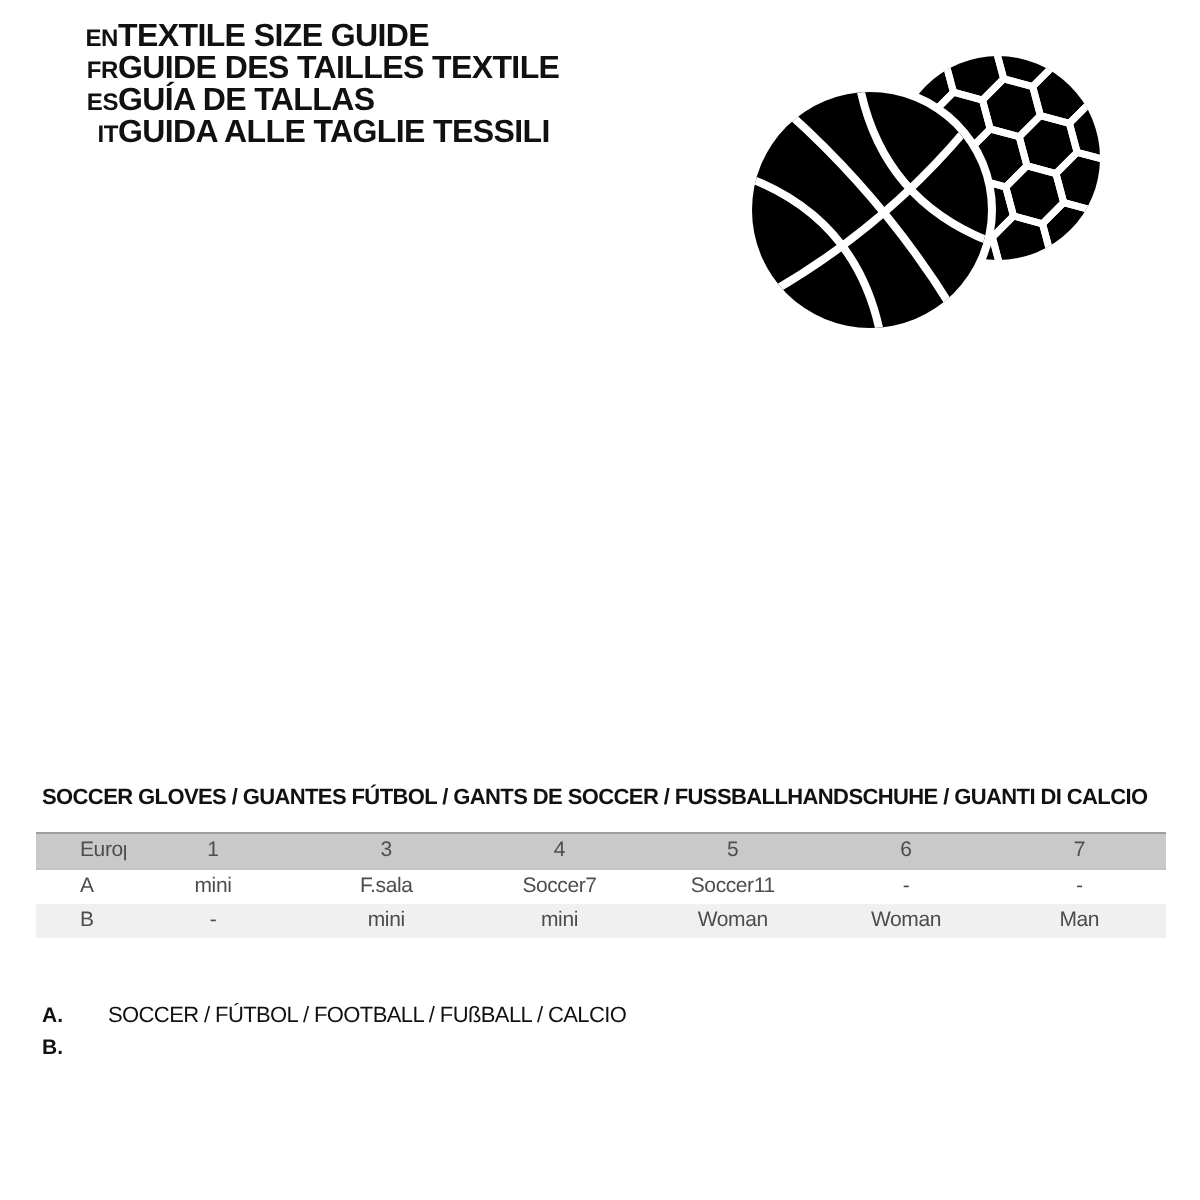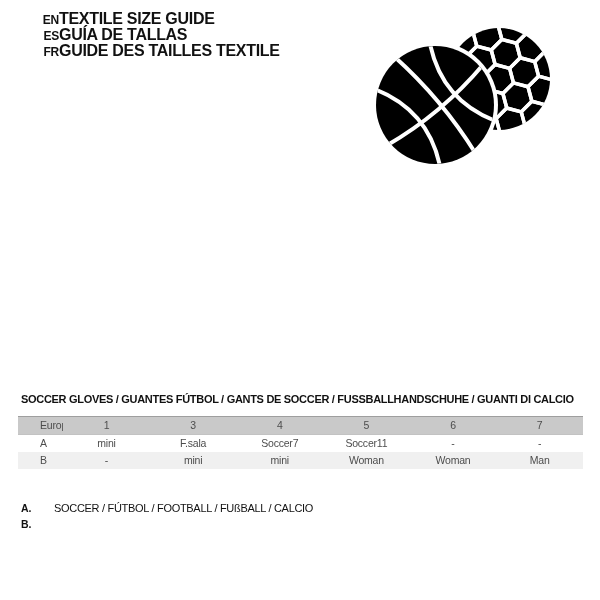--- a/index.html
+++ b/index.html
@@ -105,26 +105,30 @@
 </style>
 </head>
 <body>
 
 <div class="lang-list">
   <div class="lang-row">
     <span class="lang-code">EN</span>
     <span class="lang-label">TEXTILE SIZE GUIDE</span>
   </div>
   <div class="lang-row">
+    <span class="lang-code">FR</span>
+    <span class="lang-label">GUIDE DES TAILLES TEXTILE</span>
+  </div>
+  <div class="lang-row">
     <span class="lang-code">ES</span>
     <span class="lang-label">GUÍA DE TALLAS</span>
   </div>
   <div class="lang-row">
-    <span class="lang-code">FR</span>
-    <span class="lang-label">GUIDE DES TAILLES TEXTILE</span>
+    <span class="lang-code">IT</span>
+    <span class="lang-label">GUIDA ALLE TAGLIE TESSILI</span>
   </div>
 </div>
 
 <div class="balls">
   <svg width="200" height="160" viewBox="0 0 200 160" xmlns="http://www.w3.org/2000/svg">
     <defs>
       <clipPath id="soccerClip">
           <circle cx="142" cy="63" r="51"></circle>
         </clipPath>
       <clipPath id="bballClip">

